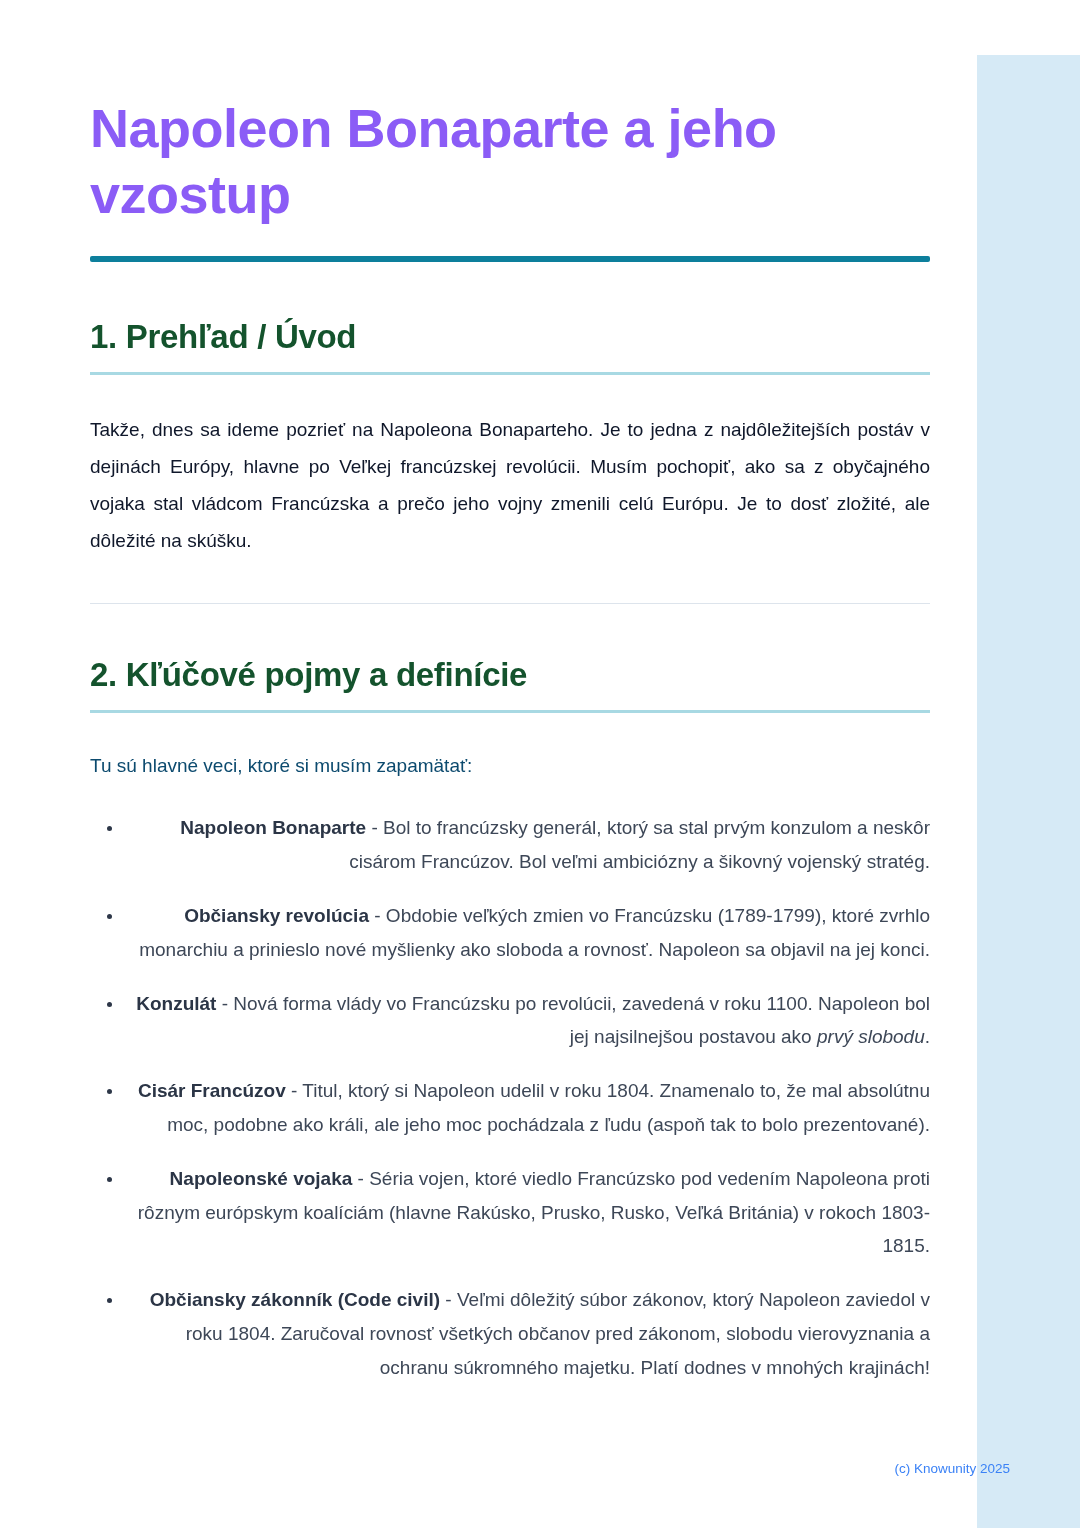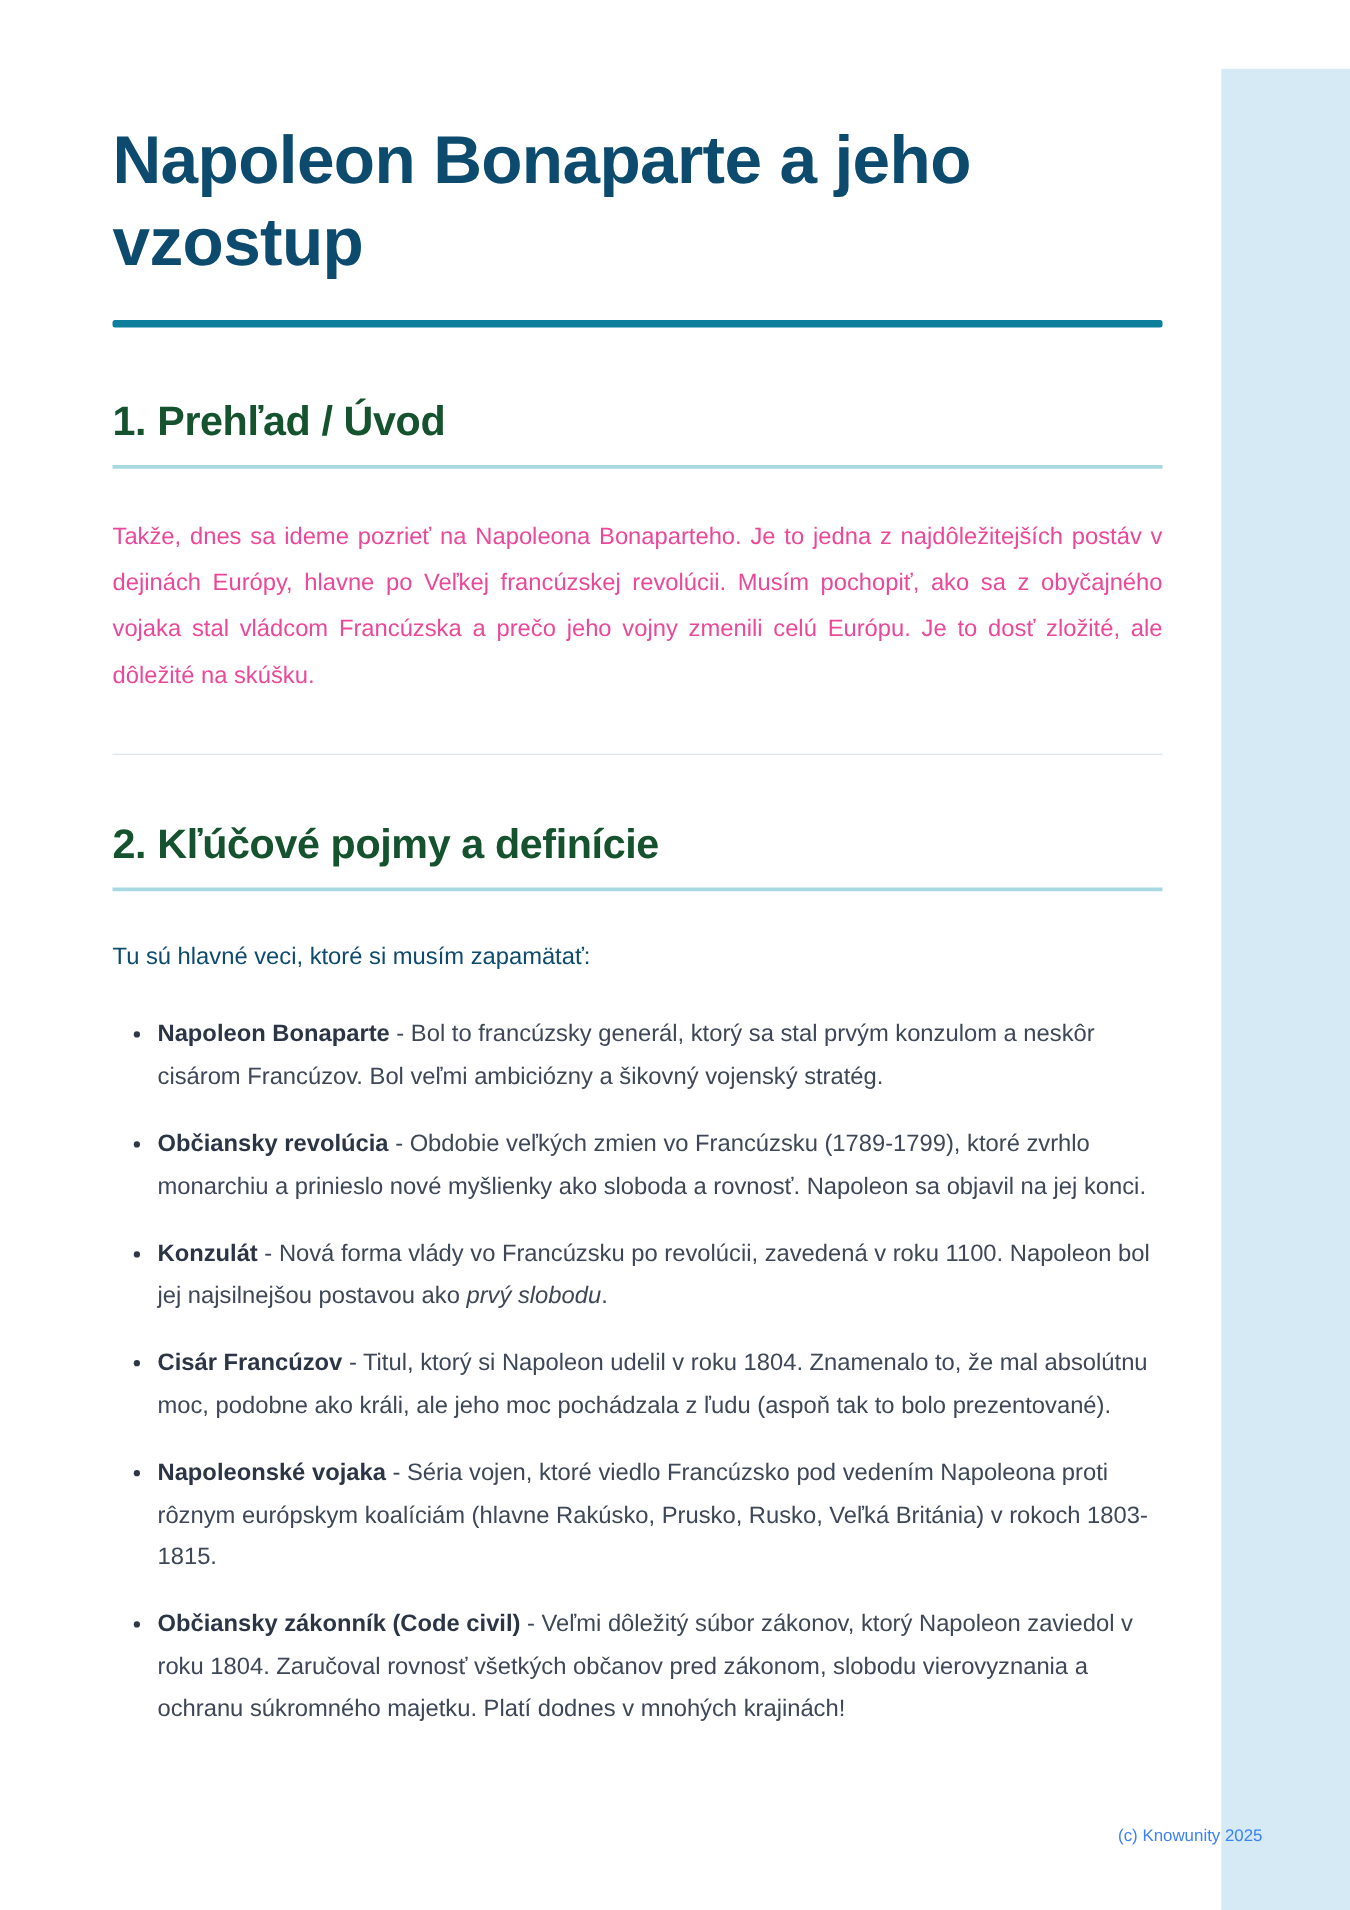--- a/index.html
+++ b/index.html
@@ -24,21 +24,21 @@
     left: 90px;
     top: 0;
     width: 840px;
   }
   .title {
     padding-top: 96px;
     font-size: 54px;
     font-weight: 800;
     letter-spacing: -0.5px;
     line-height: 1.22;
-    color: #0c4a6e;
+    color: #8b5cf6;
   }
   .title-rule {
     height: 6px;
     background: #0d7f9c;
     margin-top: 28px;
     border-radius: 2px;
   }
   .section-first { margin-top: 56px; }
   .section-second { margin-top: 52px; }
   .section-heading {
@@ -49,38 +49,39 @@
   }
   .section-underline {
     height: 3px;
     background: #a8d9e3;
     margin-top: 16px;
   }
   .paragraph {
     margin-top: 36px;
     font-size: 19px;
     line-height: 1.95;
-    color: #ec4899;
+    color: #0f172a;
     text-align: justify;
   }
   .divider {
     height: 1px;
     background: #dde4ec;
     margin-top: 44px;
   }
   .intro {
     margin-top: 38px;
     font-size: 19px;
     line-height: 1.6;
     color: #0c4a6e;
   }
   .term-list {
     margin-top: 30px;
     padding-left: 34px;
     list-style: disc;
+    text-align: right;
   }
   .list-item {
     font-size: 19px;
     line-height: 1.78;
     color: #3d4757;
     margin-bottom: 20px;
     padding-left: 2px;
   }
   .list-item::marker { color: #2d3748; font-size: 17px; }
   .term {

